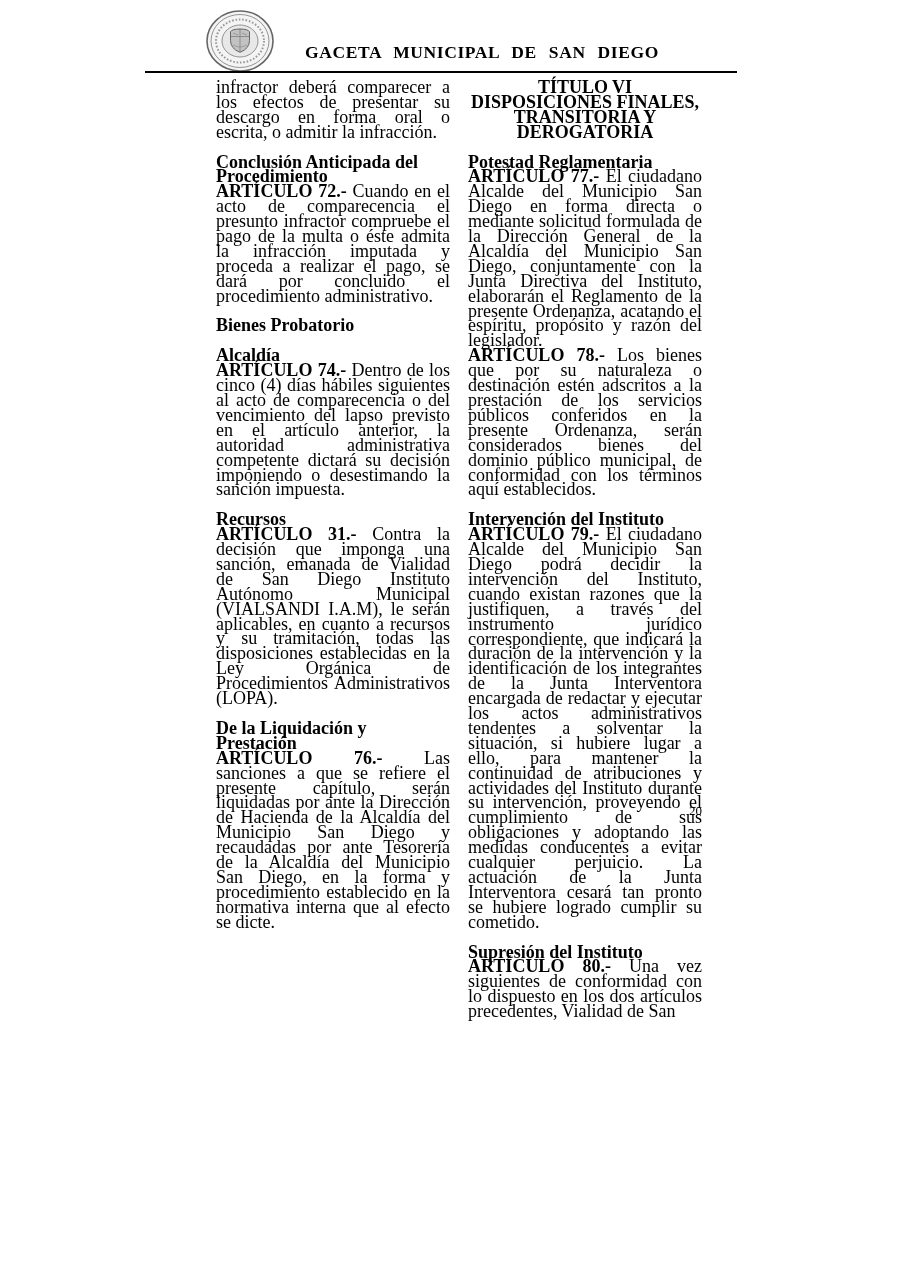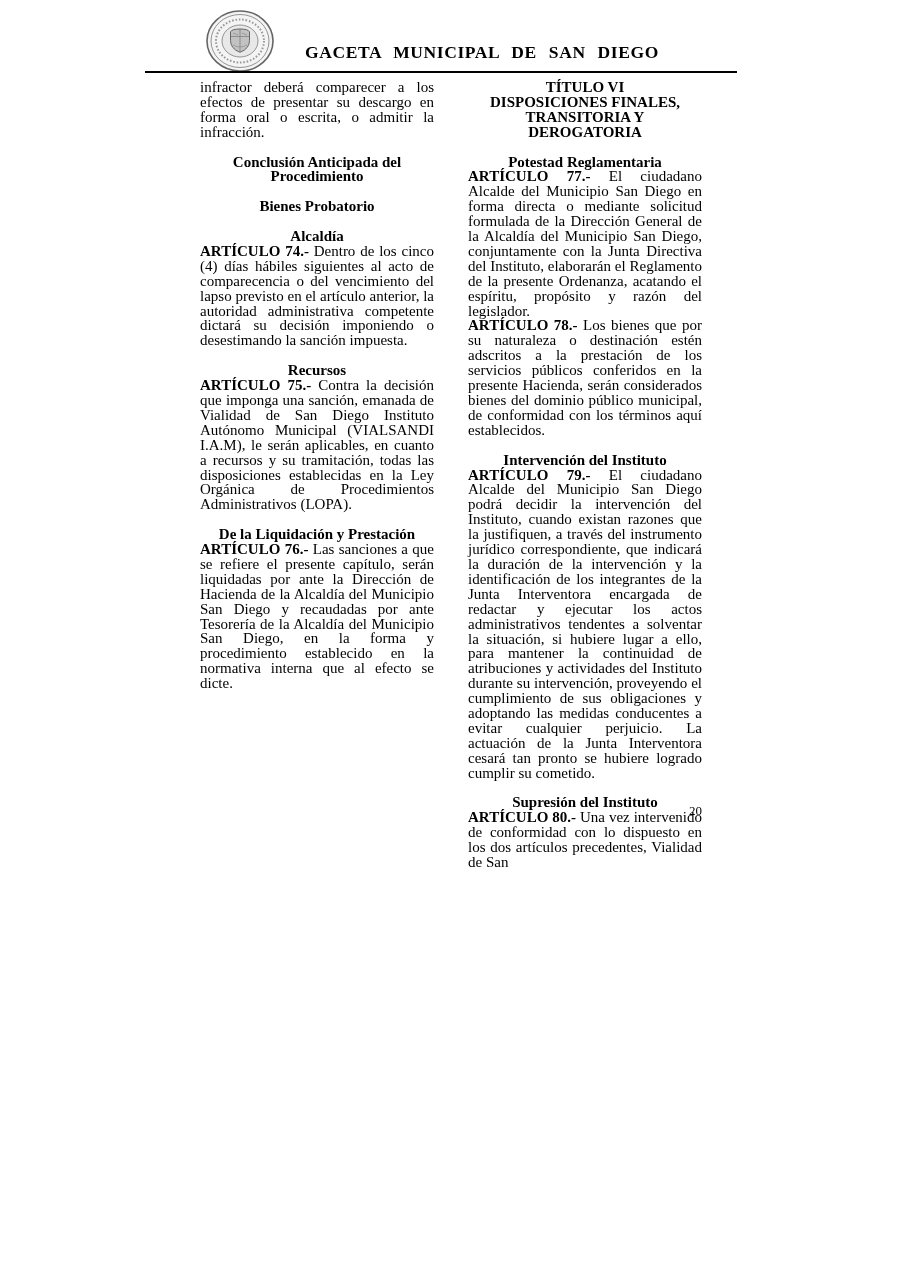--- a/index.html
+++ b/index.html
@@ -41,31 +41,32 @@
   .columns {
     position: absolute;
     left: 200px;
     top: 80px;
     width: 502px;
     display: flex;
     justify-content: space-between;
   }
   .col {
     width: 234px;
-    font-size: 15px;
+    font-size: 18px;
     line-height: 14.9px;
     text-align: justify;
+    margin-left: 16px;
   }
   .col p { margin: 0; padding: 0; }
   .h {
     font-weight: bold;
     font-size: inherit;
     margin: 14.9px 0 0 0;
   }
-  .h-right { text-align: center; }
+  .h-right { text-align: left; }
   .h-center { text-align: center; }
   .pre { white-space: pre-line; }
   .first { margin-top: 0; }
   .lead { font-weight: bold; }
   .pagenum {
     position: absolute;
     left: 200px;
     top: 803px;
     width: 502px;
     text-align: right;
@@ -89,47 +90,48 @@
 
   <div class="masthead-title">GACETA  MUNICIPAL  DE  SAN  DIEGO</div>
   <div class="rule"></div>
 
   <div class="columns">
 
     <div class="col">
       <p><span>infractor deberá comparecer a los efectos de presentar su descargo en forma oral o escrita, o admitir la infracción.</span></p>
 
       <div class="h h-right">Conclusión Anticipada del Procedimiento</div>
+      <p><b class="lead">ARTÍCULO 72.-</b> <span>Cuando en el acto de comparecencia el presunto infractor compruebe el pago de la multa o éste admita la infracción imputada y proceda a realizar el pago, se dará por concluido el procedimiento administrativo.</span></p>
 
       <div class="h h-right">Bienes Probatorio</div>
 
       <div class="h h-right">Alcaldía</div>
       <p><b class="lead">ARTÍCULO 74.-</b> <span>Dentro de los cinco (4) días hábiles siguientes al acto de comparecencia o del vencimiento del lapso previsto en el artículo anterior, la autoridad administrativa competente dictará su decisión imponiendo o desestimando la sanción impuesta.</span></p>
 
       <div class="h h-right">Recursos</div>
-      <p><b class="lead">ARTÍCULO 75.-</b> <span>Contra la decisión que imponga una sanción, emanada de Vialidad de San Diego Instituto Autónomo Municipal (VIALSANDI I.A.M), le serán aplicables, en cuanto a recursos y su tramitación, todas las disposiciones establecidas en la Ley Orgánica de Procedimientos Administrativos (LOPA).</span></p>
+      <p><b class="lead">ARTÍCULO 31.-</b> <span>Contra la decisión que imponga una sanción, emanada de Vialidad de San Diego Instituto Autónomo Municipal (VIALSANDI I.A.M), le serán aplicables, en cuanto a recursos y su tramitación, todas las disposiciones establecidas en la Ley Orgánica de Procedimientos Administrativos (LOPA).</span></p>
 
       <div class="h h-right">De la Liquidación y Prestación</div>
       <p><b class="lead">ARTÍCULO 76.-</b> <span>Las sanciones a que se refiere el presente capítulo, serán liquidadas por ante la Dirección de Hacienda de la Alcaldía del Municipio San Diego y recaudadas por ante Tesorería de la Alcaldía del Municipio San Diego, en la forma y procedimiento establecido en la normativa interna que al efecto se dicte.</span></p>
     </div>
 
     <div class="col">
       <div class="h h-center pre first">TÍTULO VI
 DISPOSICIONES  FINALES,
 TRANSITORIA Y DEROGATORIA</div>
 
       <div class="h h-right">Potestad Reglamentaria</div>
       <p><b class="lead">ARTÍCULO 77.-</b> <span>El ciudadano Alcalde del Municipio San Diego en forma directa o mediante solicitud formulada de la Dirección General de la Alcaldía del Municipio San Diego, conjuntamente con la Junta Directiva del Instituto, elaborarán el Reglamento de la presente Ordenanza, acatando el espíritu, propósito y razón del legislador.</span></p>
 
-      <p><b class="lead">ARTÍCULO 78.-</b> <span>Los bienes que por su naturaleza o destinación estén adscritos a la prestación de los servicios públicos conferidos en la presente Hacienda, serán considerados bienes del dominio público municipal, de conformidad con los términos aquí establecidos.</span></p>
+      <p><b class="lead">ARTÍCULO 78.-</b> <span>Los bienes que por su naturaleza o destinación estén adscritos a la prestación de los servicios públicos conferidos en la presente Ordenanza, serán considerados bienes del dominio público municipal, de conformidad con los términos aquí establecidos.</span></p>
 
       <div class="h h-right">Intervención del Instituto</div>
       <p><b class="lead">ARTÍCULO 79.-</b> <span>El ciudadano Alcalde del Municipio San Diego podrá decidir la intervención del Instituto, cuando existan razones que la justifiquen, a través del instrumento jurídico correspondiente, que indicará la duración de la intervención y la identificación de los integrantes de la Junta Interventora encargada de redactar y ejecutar los actos administrativos tendentes a solventar la situación, si hubiere lugar a ello, para mantener la continuidad de atribuciones y actividades del Instituto durante su intervención, proveyendo el cumplimiento de sus obligaciones y adoptando las medidas conducentes a evitar cualquier perjuicio. La actuación de la Junta Interventora cesará tan pronto se hubiere logrado cumplir su cometido.</span></p>
 
       <div class="h h-right">Supresión del Instituto</div>
-      <p><b class="lead">ARTÍCULO 80.-</b> <span>Una vez intervenido de conformidad con lo dispuesto en los dos artículos precedentes, Vialidad de San</span></p>
+      <p><b class="lead">ARTÍCULO 80.-</b> <span>Una vez siguientes de conformidad con lo dispuesto en los dos artículos precedentes, Vialidad de San</span></p>
     </div>
 
   </div>
 
   <div class="pagenum">20</div>
 
 </div>
 
 </body></html>

